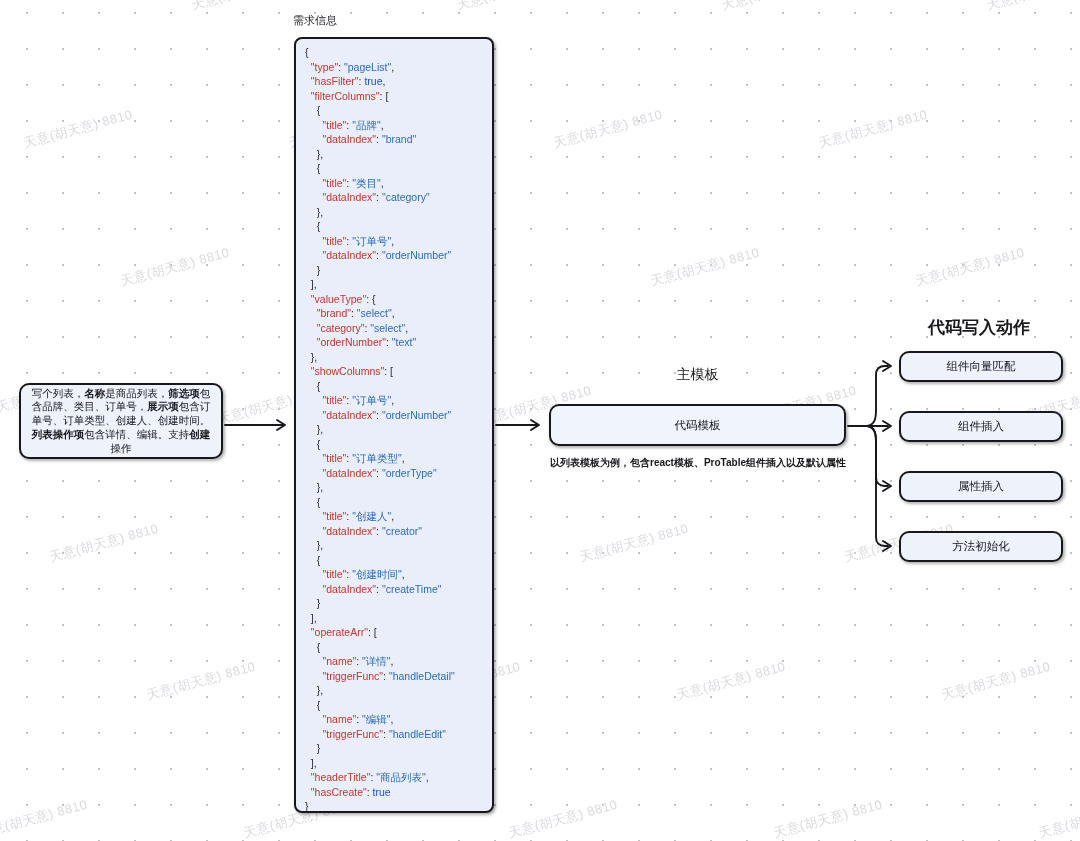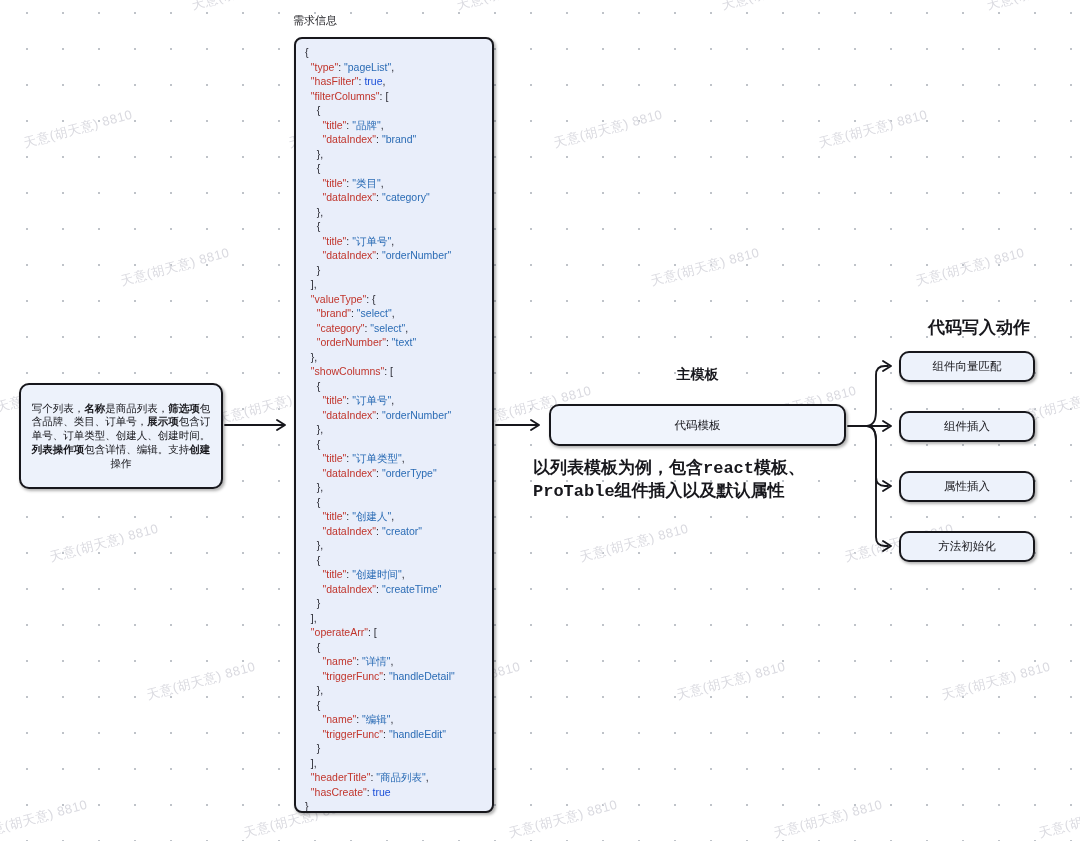--- a/index.html
+++ b/index.html
@@ -13,44 +13,44 @@
   .wm-layer{position:absolute;inset:0;pointer-events:none;z-index:0;}
   .wm{position:absolute;font-size:13px;color:#dadae0;white-space:nowrap;
       transform:rotate(-15deg);letter-spacing:.5px;}
   .arrows{position:absolute;inset:0;z-index:2;pointer-events:none;}
   .box{
     position:absolute;background:var(--box-fill,#edf2fb);
     border:2px solid var(--box-border,#17171c);border-radius:10px;
     box-shadow:1.5px 2px 3px rgba(0,0,0,.3);box-sizing:border-box;z-index:1;
   }
   .left-note{
-    left:19px;top:383px;width:204px;height:106px;
+    left:19px;top:383px;width:204px;height:76px;
     display:flex;align-items:center;justify-content:center;
     padding:12px 8px;text-align:center;
     font-size:10.5px;line-height:13.8px;
   }
   .left-note b{font-weight:bold;}
   .json-label{position:absolute;left:293px;top:13px;font-size:11px;z-index:1;}
   .json-box{left:294px;top:37px;width:200px;height:776px;border-radius:8px;background:#e9eefa;padding:6px 2px 0 9px;overflow:hidden;}
   .code{
     margin:0;font-family:"Liberation Sans","DejaVu Sans",sans-serif;
     font-size:10.5px;line-height:14.5px;white-space:pre;color:#2a2a33;
   }
   .tk-key{color:var(--code-key,#c1352c);}
   .tk-str{color:var(--code-string,#2b6cb5);}
   .tk-bool{color:var(--code-bool,#1b4fd8);font-weight:normal;}
   .mt-title{position:absolute;left:549px;top:366px;width:297px;text-align:center;
-    font-size:14px;font-weight:bold;z-index:1;}
+    font-size:14px;font-weight:normal;z-index:1;}
   .mt-box{left:549px;top:404px;width:297px;height:42px;
     display:flex;align-items:center;justify-content:center;font-size:11.5px;background:#f0f4fc;}
-  .mt-caption{position:absolute;left:533px;top:456px;width:330px;
-    font-size:17px;font-weight:bold;z-index:1;font-family:Liberation Mono, monospace;}
+  .mt-caption{position:absolute;left:533px;top:456px;width:330px;text-align:center;
+    font-size:10px;font-weight:bold;z-index:1;}
   .wa-title{position:absolute;left:899px;top:316px;width:160px;text-align:center;
     font-size:17px;font-weight:bold;z-index:1;}
-  .action-box{left:899px;width:136px;height:31px;
+  .action-box{left:899px;width:164px;height:31px;
     display:flex;align-items:center;justify-content:center;font-size:11.5px;}
 </style>
 </head>
 <body>
 
 <div class="canvas">
 
   <div class="wm-layer">
       <span class="wm" style="left: -75px; top: -18px;">天意(胡天意) 8810</span>
       <span class="wm" style="left: 190px; top: -18px;">天意(胡天意) 8810</span>

